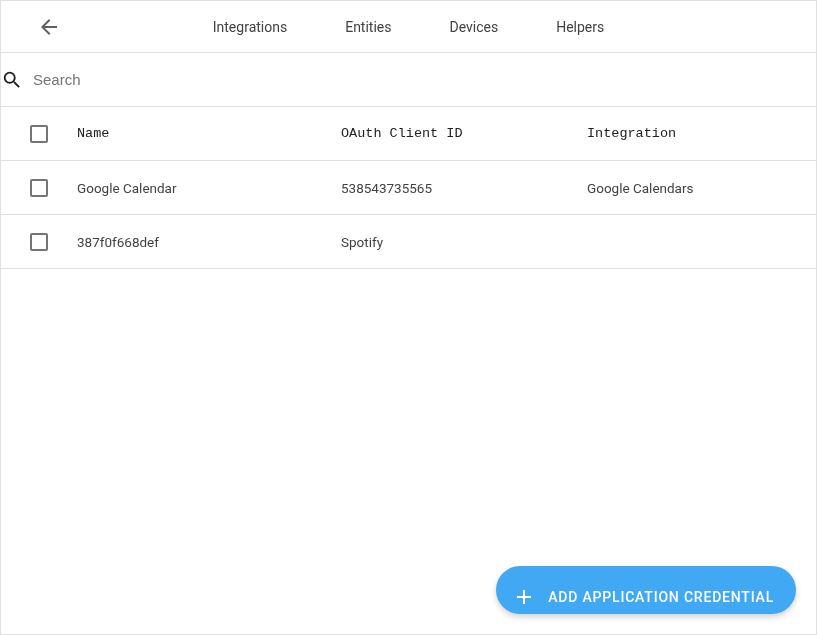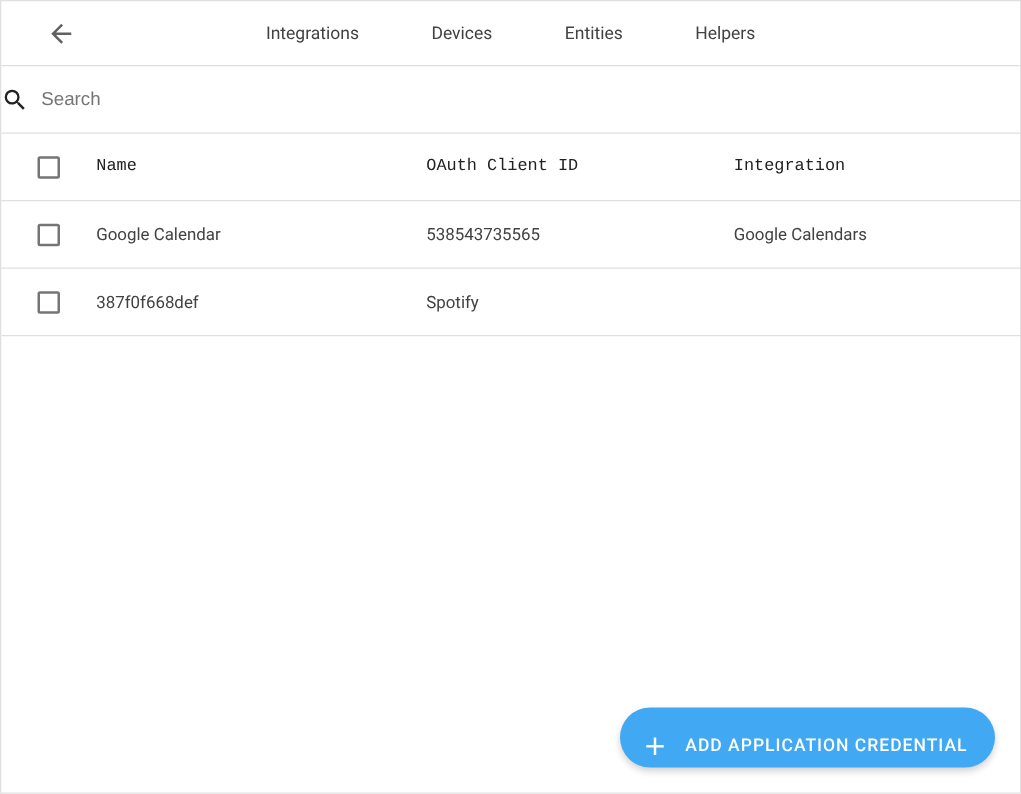--- a/index.html
+++ b/index.html
@@ -136,22 +136,22 @@
 <div class="topbar">
   <div class="back-btn">
     <span>
       <svg width="24" height="24" viewBox="0 0 24 24" fill="none">
         <path d="M20 11H7.83l5.59-5.59L12 4l-8 8 8 8 1.41-1.41L7.83 13H20v-2z" fill="currentColor"></path>
       </svg>
     </span>
   </div>
   <div class="tabs">
     <div class="tab">Integrations</div>
+    <div class="tab">Entities</div>
     <div class="tab">Devices</div>
-    <div class="tab">Entities</div>
     <div class="tab">Helpers</div>
   </div>
 </div>
 
 <div class="search-row">
   <span class="search-icon">
     <svg width="22" height="22" viewBox="0 0 24 24" fill="none">
       <path d="M15.5 14h-.79l-.28-.27A6.471 6.471 0 0016 9.5 6.5 6.5 0 109.5 16c1.61 0 3.09-.59 4.23-1.57l.27.28v.79l5 4.99L20.49 19l-4.99-5zM9.5 14A4.5 4.5 0 1114 9.5 4.494 4.494 0 019.5 14z" fill="currentColor"></path>
     </svg>
   </span>

